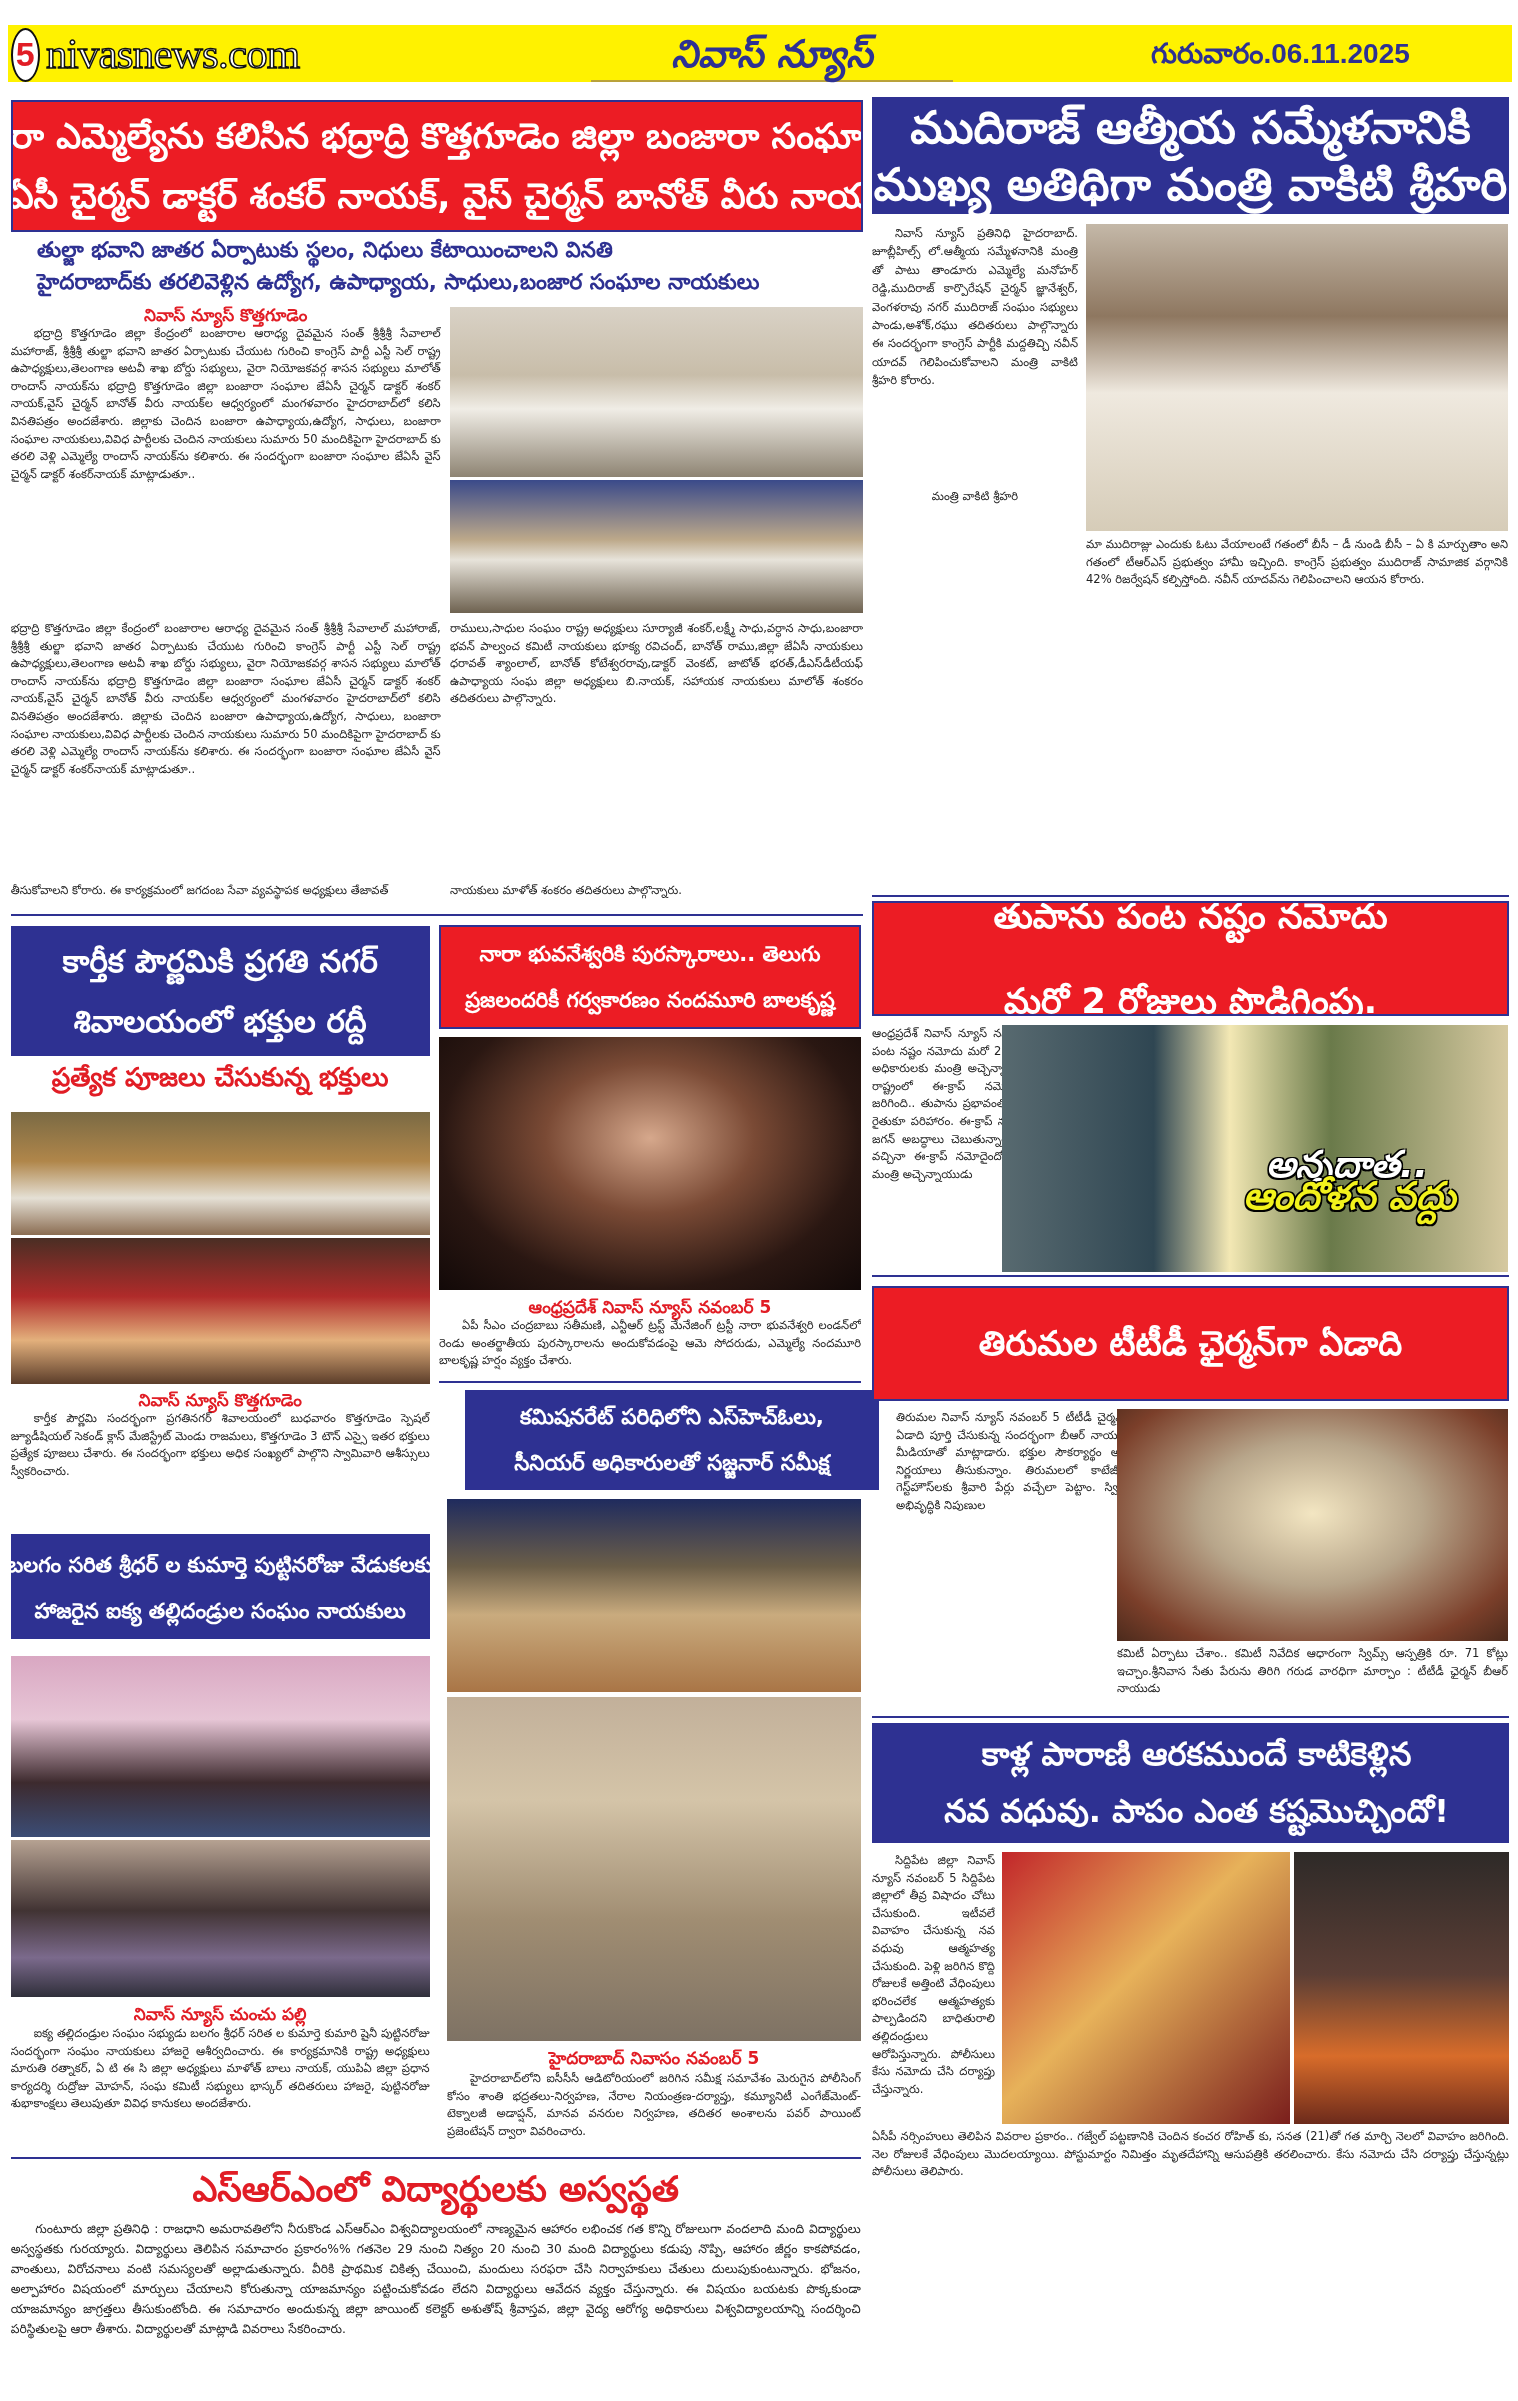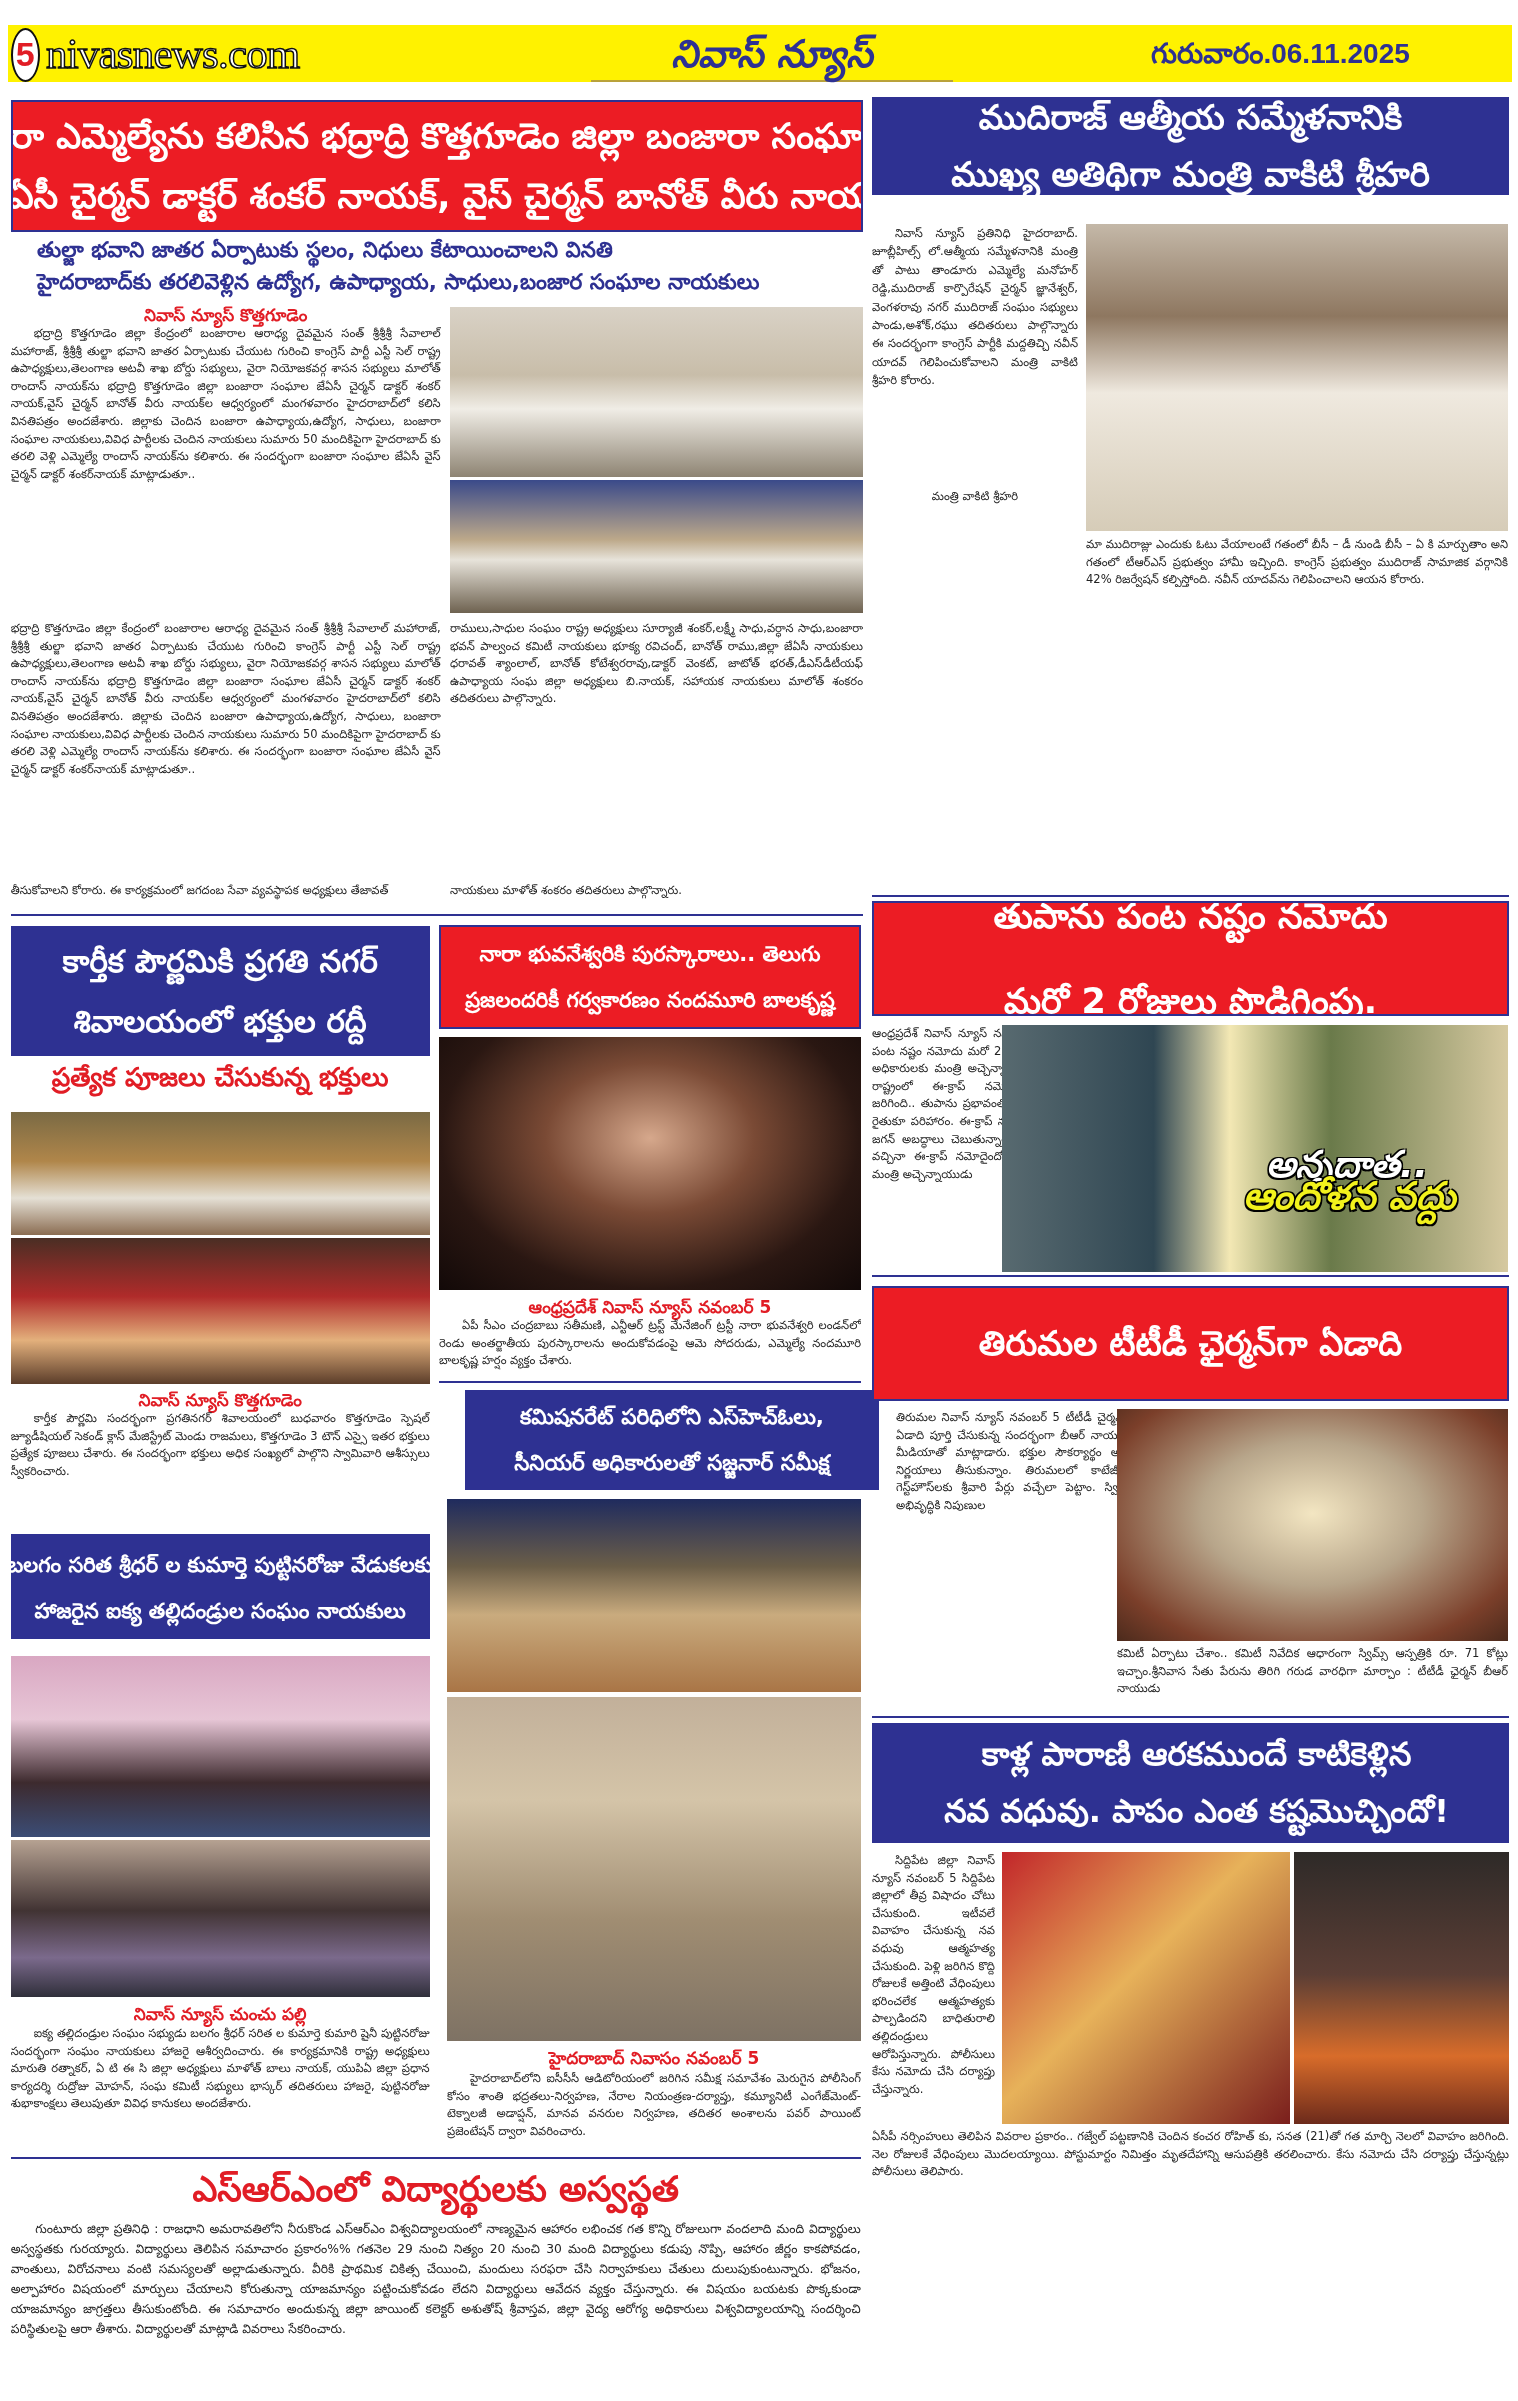--- a/index.html
+++ b/index.html
@@ -63,21 +63,21 @@
 <div class="abs dateline" style="left:10.7px;top:305px;width:430px;">నివాస్ న్యూస్ కొత్తగూడెం</div>
 <div class="abs body-text indent" style="left:10.7px;top:325px;width:430px;height:292px;">భద్రాద్రి కొత్తగూడెం జిల్లా కేంద్రంలో బంజారాల ఆరాధ్య దైవమైన సంత్ శ్రీశ్రీశ్రీ సేవాలాల్ మహారాజ్, శ్రీశ్రీశ్రీ తుల్జా భవాని జాతర ఏర్పాటుకు చేయుట గురించి కాంగ్రెస్ పార్టీ ఎస్టీ సెల్ రాష్ట్ర ఉపాధ్యక్షులు,తెలంగాణ అటవీ శాఖ బోర్డు సభ్యులు, వైరా నియోజకవర్గ శాసన సభ్యులు మాలోత్ రాందాస్ నాయక్‌ను భద్రాద్రి కొత్తగూడెం జిల్లా బంజారా సంఘాల జేఏసీ చైర్మన్ డాక్టర్ శంకర్ నాయక్,వైస్ చైర్మన్ బానోత్ వీరు నాయక్‌ల ఆధ్వర్యంలో మంగళవారం హైదరాబాద్‌లో కలిసి వినతిపత్రం అందజేశారు. జిల్లాకు చెందిన బంజారా ఉపాధ్యాయ,ఉద్యోగ, సాధులు, బంజారా సంఘాల నాయకులు,వివిధ పార్టీలకు చెందిన నాయకులు సుమారు 50 మందికిపైగా హైదరాబాద్ కు తరలి వెళ్లి ఎమ్మెల్యే రాందాస్ నాయక్‌ను కలిశారు. ఈ సందర్భంగా బంజారా సంఘాల జేఏసీ వైస్ చైర్మన్ డాక్టర్ శంకర్‌నాయక్ మాట్లాడుతూ..</div>
 <div class="abs photo ph-crowd1" style="left:450px;top:307px;width:413px;height:170px;"></div>
 <div class="abs photo ph-crowd2" style="left:450px;top:480px;width:413px;height:133px;"></div>
 <div class="abs body-text" style="left:450px;top:620px;width:413px;height:261px;">రాములు,సాధుల సంఘం రాష్ట్ర అధ్యక్షులు సూర్యాజీ శంకర్,లక్ష్మీ సాధు,వర్ధాన సాధు,బంజారా భవన్ పాల్వంచ కమిటీ నాయకులు భూక్య రవిచంద్, బానోత్ రాము,జిల్లా జేఏసీ నాయకులు ధరావత్ శ్యాంలాల్, బానోత్ కోటేశ్వరరావు,డాక్టర్ వెంకట్, జాటోత్ భరత్,డీఎస్‌డీటీయఫ్ ఉపాధ్యాయ సంఘ జిల్లా అధ్యక్షులు బి.నాయక్, సహాయక నాయకులు మాలోత్ శంకరం తదితరులు పాల్గొన్నారు.</div>
 <div class="abs body-text" style="left:10.7px;top:620px;width:430px;height:261px;">భద్రాద్రి కొత్తగూడెం జిల్లా కేంద్రంలో బంజారాల ఆరాధ్య దైవమైన సంత్ శ్రీశ్రీశ్రీ సేవాలాల్ మహారాజ్, శ్రీశ్రీశ్రీ తుల్జా భవాని జాతర ఏర్పాటుకు చేయుట గురించి కాంగ్రెస్ పార్టీ ఎస్టీ సెల్ రాష్ట్ర ఉపాధ్యక్షులు,తెలంగాణ అటవీ శాఖ బోర్డు సభ్యులు, వైరా నియోజకవర్గ శాసన సభ్యులు మాలోత్ రాందాస్ నాయక్‌ను భద్రాద్రి కొత్తగూడెం జిల్లా బంజారా సంఘాల జేఏసీ చైర్మన్ డాక్టర్ శంకర్ నాయక్,వైస్ చైర్మన్ బానోత్ వీరు నాయక్‌ల ఆధ్వర్యంలో మంగళవారం హైదరాబాద్‌లో కలిసి వినతిపత్రం అందజేశారు. జిల్లాకు చెందిన బంజారా ఉపాధ్యాయ,ఉద్యోగ, సాధులు, బంజారా సంఘాల నాయకులు,వివిధ పార్టీలకు చెందిన నాయకులు సుమారు 50 మందికిపైగా హైదరాబాద్ కు తరలి వెళ్లి ఎమ్మెల్యే రాందాస్ నాయక్‌ను కలిశారు. ఈ సందర్భంగా బంజారా సంఘాల జేఏసీ వైస్ చైర్మన్ డాక్టర్ శంకర్‌నాయక్ మాట్లాడుతూ..</div>
 <div class="abs body-text" style="left:10.7px;top:882px;width:430px;height:18.4px;white-space:nowrap;">తీసుకోవాలని కోరారు. ఈ కార్యక్రమంలో జగదంబ సేవా వ్యవస్థాపక అధ్యక్షులు తేజావత్</div>
 <div class="abs body-text" style="left:450px;top:882px;width:413px;height:18.4px;white-space:nowrap;">నాయకులు మాళోత్ శంకరం తదితరులు పాల్గొన్నారు.</div>
 <div class="abs rule" style="left:10.7px;top:914px;width:852px;height:2.3px;"></div>
 
-<div class="abs banner blue" style="left:872px;top:97px;width:637px;height:98px;font-size:34px;line-height:57px;">
+<div class="abs banner blue" style="left:872px;top:97px;width:637px;height:117px;font-size:45px;line-height:57px;">
   <span>ముదిరాజ్ ఆత్మీయ సమ్మేళనానికి</span>
   <span>ముఖ్య అతిథిగా మంత్రి వాకిటి శ్రీహరి</span>
 </div>
 <div class="abs body-text indent" style="left:872px;top:224px;width:206px;height:430px;font-size:11.5px;line-height:18.4px;">నివాస్ న్యూస్ ప్రతినిధి హైదరాబాద్. జూబ్లీహిల్స్ లో.ఆత్మీయ సమ్మేళనానికి మంత్రి తో పాటు తాండూరు ఎమ్మెల్యే మనోహర్ రెడ్డి,ముదిరాజ్ కార్పొరేషన్ చైర్మన్ జ్ఞానేశ్వర్, వెంగళరావు నగర్ ముదిరాజ్ సంఘం సభ్యులు పాండు,అశోక్,రఘు తదితరులు పాల్గొన్నారు ఈ సందర్భంగా కాంగ్రెస్ పార్టీకి మద్దతిచ్చి నవీన్ యాదవ్ గెలిపించుకోవాలని మంత్రి వాకిటి శ్రీహరి కోరారు.</div>
 <div class="abs dateline" style="left:872px;top:489px;width:206px;font-size:11.5px;color:#222;font-weight:normal;">మంత్రి వాకిటి శ్రీహరి</div>
 <div class="abs photo ph-meeting" style="left:1086px;top:224px;width:422px;height:307px;"></div>
 <div class="abs body-text" style="left:1086px;top:536px;width:422px;height:361px;">మా ముదిరాజ్లు ఎందుకు ఓటు వేయాలంటే గతంలో బీసీ – డీ నుండి బీసీ – ఏ కి మార్చుతాం అని గతంలో టీఆర్ఎస్ ప్రభుత్వం హామీ ఇచ్చింది. కాంగ్రెస్ ప్రభుత్వం ముదిరాజ్ సామాజిక వర్గానికి 42% రిజర్వేషన్ కల్పిస్తోంది. నవీన్ యాదవ్‌ను గెలిపించాలని ఆయన కోరారు.</div>
 <div class="abs rule" style="left:872px;top:895px;width:637px;height:2.3px;"></div>
 
 <div class="abs banner red" style="left:872px;top:901px;width:637px;height:115px;font-size:35px;line-height:55px;gap:30px;">

